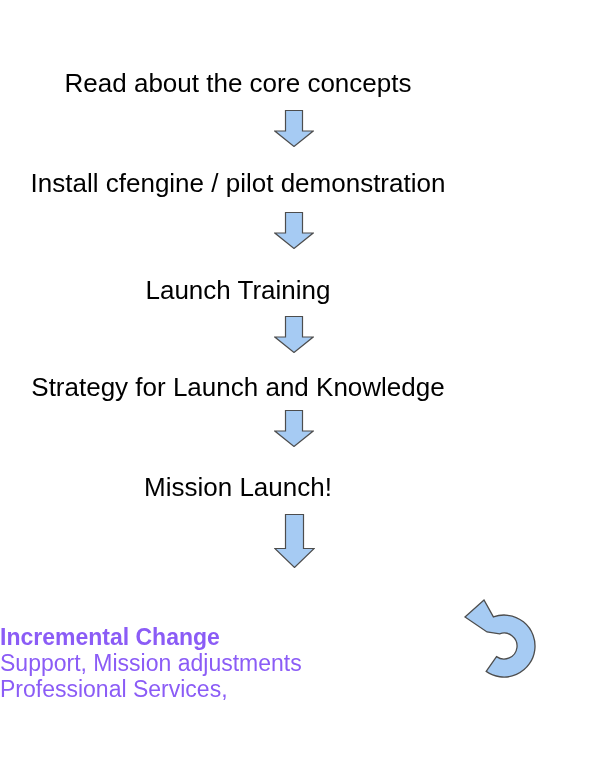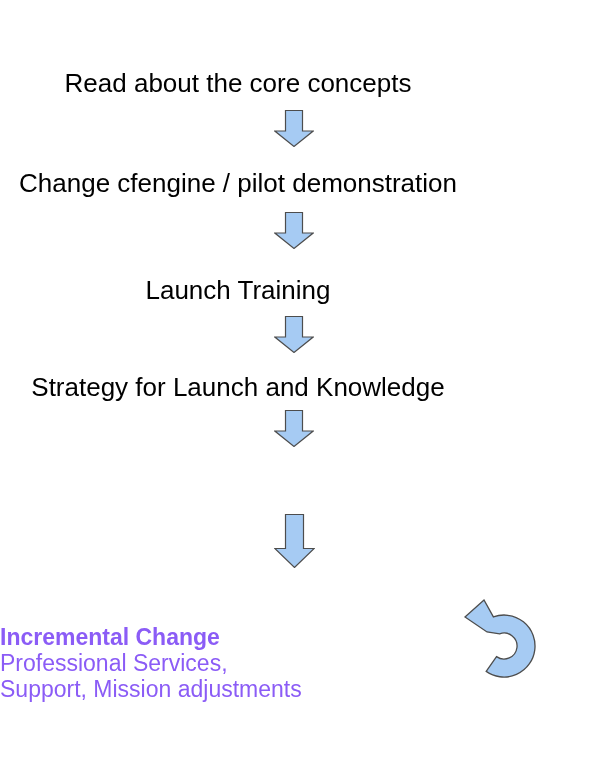--- a/index.html
+++ b/index.html
@@ -44,46 +44,47 @@
 <body>
 
 <div class="canvas">
 
   <div class="step-label" style="top:68px">Read about the core concepts</div>
 
   <svg class="arrow-svg" style="top:110px; left:274px" width="40" height="37" viewBox="0 0 40 37">
     <path d="M11.5,0.5 H28.5 V21 H39.2 L20,36.5 L0.8,21 H11.5 Z" stroke-width="1.2" stroke-linejoin="miter" fill="#a6cbf3" stroke="#4d4d4d"></path>
   </svg>
 
-  <div class="step-label" style="top:168px">Change cfengine / pilot demonstration</div>
+  <div class="step-label" style="top:168px">Install cfengine / pilot demonstration</div>
 
   <svg class="arrow-svg" style="top:212px; left:274px" width="40" height="37" viewBox="0 0 40 37">
     <path d="M11.5,0.5 H28.5 V21 H39.2 L20,36.5 L0.8,21 H11.5 Z" stroke-width="1.2" stroke-linejoin="miter" fill="#a6cbf3" stroke="#4d4d4d"></path>
   </svg>
 
   <div class="step-label" style="top:275px">Launch Training</div>
 
   <svg class="arrow-svg" style="top:316px; left:274px" width="40" height="37" viewBox="0 0 40 37">
     <path d="M11.5,0.5 H28.5 V21 H39.2 L20,36.5 L0.8,21 H11.5 Z" stroke-width="1.2" stroke-linejoin="miter" fill="#a6cbf3" stroke="#4d4d4d"></path>
   </svg>
 
   <div class="step-label" style="top:372px">Strategy for Launch and Knowledge</div>
 
   <svg class="arrow-svg" style="top:410px; left:274px" width="40" height="37" viewBox="0 0 40 37">
     <path d="M11.5,0.5 H28.5 V21 H39.2 L20,36.5 L0.8,21 H11.5 Z" stroke-width="1.2" stroke-linejoin="miter" fill="#a6cbf3" stroke="#4d4d4d"></path>
   </svg>
 
+  <div class="step-label" style="top:472px">Mission Launch!</div>
 
   <svg class="arrow-svg" style="top:514px; left:274px" width="41" height="54" viewBox="0 0 41 54">
     <path d="M11.5,0.5 H29.5 V34.5 H40.2 L20.5,53.5 L0.8,34.5 H11.5 Z" stroke-width="1.2" stroke-linejoin="miter" fill="#a6cbf3" stroke="#4d4d4d"></path>
   </svg>
 
   <div class="final-block">
     <div class="final-title">Incremental Change</div>
+    <div class="final-line">Support, Mission adjustments</div>
     <div class="final-line">Professional Services,</div>
-    <div class="final-line">Support, Mission adjustments</div>
   </div>
 
   <svg class="arrow-svg" style="top:599px; left:463px" width="75" height="85" viewBox="0 0 75 85">
     <path d="M 2,18 L 21,1 L 30.4,17.9 A 31,31 0 1 1 23.2,72.4 L 33.5,57.6 A 13,13 0 1 0 36.6,34.8 L 24,33 Z" stroke-width="1.3" stroke-linejoin="miter" fill="#a6cbf3" stroke="#4d4d4d"></path>
   </svg>
 
 </div>
 
 </body></html>

